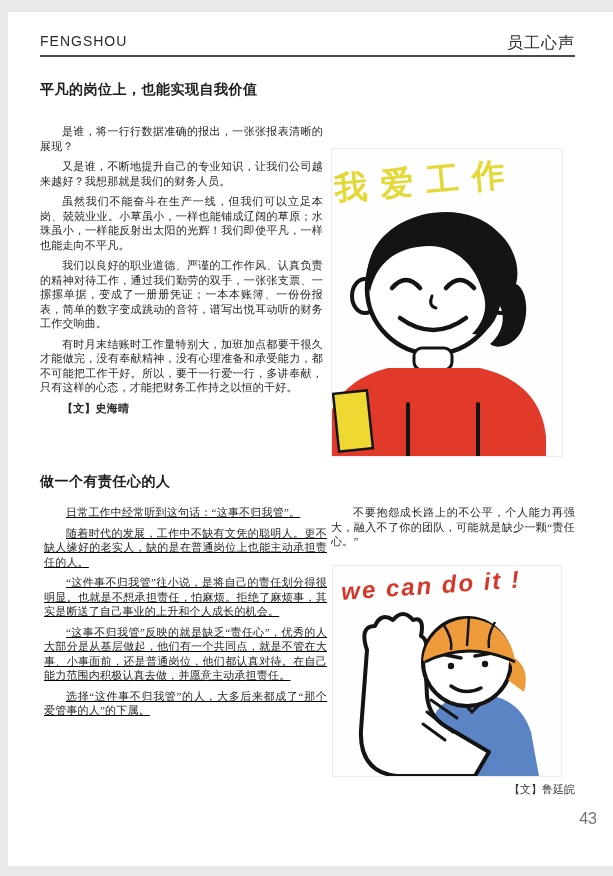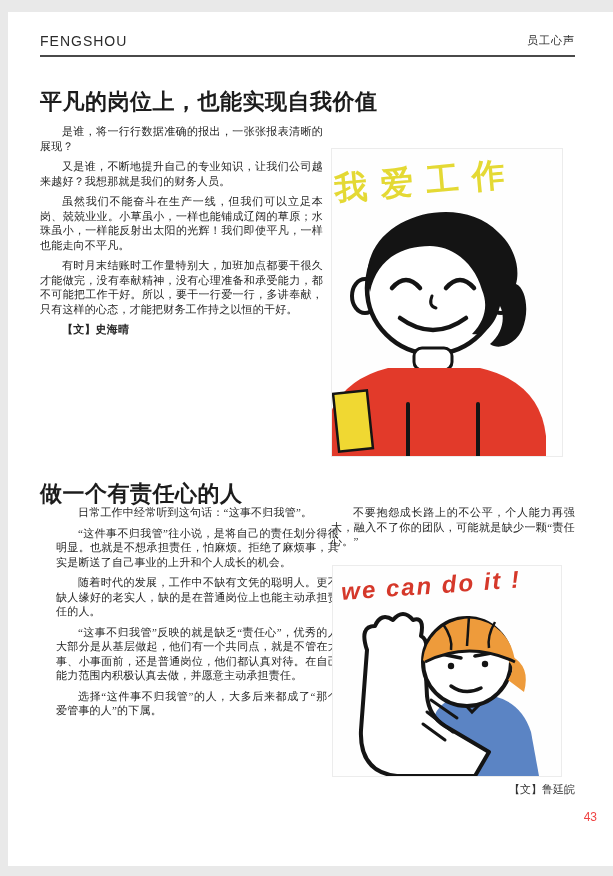--- a/index.html
+++ b/index.html
@@ -3,70 +3,71 @@
 <meta charset="utf-8">
 <style>
   html,body{margin:0;padding:0;background:#e9e9e9;}
   #stage{position:relative;width:613px;height:876px;background:#e9e9e9;overflow:hidden;
          font-family:"Liberation Serif", serif;}
   .page{position:absolute;left:8px;top:12px;width:605px;height:854px;background:#ffffff;}
 
   .masthead-brand{position:absolute;left:32px;top:21px;font-family:"Liberation Sans",sans-serif;
        font-size:14px;letter-spacing:1px;color:#2b2b2b;}
   .masthead-section{position:absolute;right:38px;top:21px;font-family:"Liberation Sans",sans-serif;
-       font-size:11px;color:#2b2b2b;letter-spacing:1px;}
+       font-size:16px;color:#2b2b2b;letter-spacing:1px;}
   .masthead-rule{position:absolute;left:32px;top:43px;width:535px;height:2px;background:#4a4a4a;}
 
   .article-title{position:absolute;left:32px;font-family:Liberation Mono, monospace;
-       font-size:22px;font-weight:700;color:#1c1c1c;letter-spacing:0.5px;}
+       font-size:14px;font-weight:700;color:#1c1c1c;letter-spacing:0.5px;}
   #title1{top:60px;}
   #title2{top:452px;}
 
   .col{position:absolute;}
   .col p{margin:0 0 6px 0;text-indent:2em;text-align:justify;
        font-size:11px;line-height:14.5px;color:#262626;letter-spacing:0.2px;}
   #a1-col{left:32px;top:112px;width:283px;}
-  #a2-left{left:48px;top:493px;width:283px;}
+  #a2-left{left:36px;top:493px;width:283px;text-decoration:underline;}
   #a2-right{left:323px;top:493px;width:244px;}
 
   .byline{font-size:11px;color:#333;text-align:right;text-indent:0;margin-top:9px;font-weight:bold;}
   .byline2{position:absolute;right:38px;top:770px;font-size:11px;color:#333;}
 
   .illu{position:absolute;background:#fefefe;border:1px solid #ececec;overflow:hidden;}
   #illu1{left:323px;top:136px;width:230px;height:307px;}
   #illu2{left:324px;top:553px;width:228px;height:210px;}
 
   .cap1{position:absolute;top:8px;left:2px;width:100%;white-space:nowrap;
         font-family:"Liberation Sans",sans-serif;font-weight:700;font-size:33px;
         letter-spacing:13px;transform:rotate(-5deg);}
   .cap2{position:absolute;top:4px;left:8px;width:100%;white-space:nowrap;
         font-family:"Liberation Sans",sans-serif;font-weight:700;font-style:italic;
         font-size:24px;letter-spacing:2px;transform:rotate(-4deg);}
 
   .illu svg{position:absolute;bottom:0;left:0;display:block;}
 
   .page-number{position:absolute;right:16px;top:798px;font-family:"Liberation Sans",sans-serif;
-        font-size:12px;color:#ef4444;}
+        font-size:16px;color:#737373;}
 </style>
 </head>
 <body>
 
 <div id="stage">
   <div class="page">
 
     <div class="masthead-brand">FENGSHOU</div>
     <div class="masthead-section">员工心声</div>
     <div class="masthead-rule"></div>
 
     <h1 id="title1" class="article-title">平凡的岗位上，也能实现自我价值</h1>
 
     <div id="a1-col" class="col">
       <p>是谁，将一行行数据准确的报出，一张张报表清晰的展现？</p>
       <p>又是谁，不断地提升自己的专业知识，让我们公司越来越好？我想那就是我们的财务人员。</p>
       <p>虽然我们不能奋斗在生产一线，但我们可以立足本岗、兢兢业业。小草虽小，一样也能铺成辽阔的草原；水珠虽小，一样能反射出太阳的光辉！我们即使平凡，一样也能走向不平凡。</p>
+      <p>我们以良好的职业道德、严谨的工作作风、认真负责的精神对待工作，通过我们勤劳的双手，一张张支票、一摞摞单据，变成了一册册凭证；一本本账簿、一份份报表，简单的数字变成跳动的音符，谱写出悦耳动听的财务工作交响曲。</p>
       <p>有时月末结账时工作量特别大，加班加点都要干很久才能做完，没有奉献精神，没有心理准备和承受能力，都不可能把工作干好。所以，要干一行爱一行，多讲奉献，只有这样的心态，才能把财务工作持之以恒的干好。</p>
       <p class="byline">【文】史海晴</p>
     </div>
 
     <div id="illu1" class="illu">
       <div class="cap1" style="color: rgb(228, 217, 52);">我爱工作</div>
       <svg width="230" height="260" viewBox="0 0 230 260">
         <g>
           <ellipse cx="33" cy="100" rx="13" ry="17" fill="#fff" stroke="#141414" stroke-width="4"></ellipse>
           <ellipse cx="169" cy="100" rx="13" ry="17" fill="#fff" stroke="#141414" stroke-width="4"></ellipse>
@@ -86,22 +87,22 @@
           <path d="M 76 260 L 76 208"></path>
           <path d="M 146 260 L 146 208"></path>
         </g>
       </svg>
     </div>
 
     <h1 id="title2" class="article-title">做一个有责任心的人</h1>
 
     <div id="a2-left" class="col">
       <p>日常工作中经常听到这句话：“这事不归我管”。</p>
+      <p>随着时代的发展，工作中不缺有文凭的聪明人。更不缺人缘好的老实人，缺的是在普通岗位上也能主动承担责任的人。</p>
       <p>“这件事不归我管”往小说，是将自己的责任划分得很明显。也就是不想承担责任，怕麻烦。拒绝了麻烦事，其实是断送了自己事业的上升和个人成长的机会。</p>
-      <p>随着时代的发展，工作中不缺有文凭的聪明人。更不缺人缘好的老实人，缺的是在普通岗位上也能主动承担责任的人。</p>
       <p>“这事不归我管”反映的就是缺乏“责任心”，优秀的人大部分是从基层做起，他们有一个共同点，就是不管在大事、小事面前，还是普通岗位，他们都认真对待。在自己能力范围内积极认真去做，并愿意主动承担责任。</p>
       <p>选择“这件事不归我管”的人，大多后来都成了“那个爱管事的人”的下属。</p>
     </div>
 
     <div id="a2-right" class="col">
       <p>不要抱怨成长路上的不公平，个人能力再强大，融入不了你的团队，可能就是缺少一颗“责任心。”</p>
     </div>
 
     <div id="illu2" class="illu">
       <div class="cap2" style="color: rgb(213, 56, 42);">we can do it !</div>

